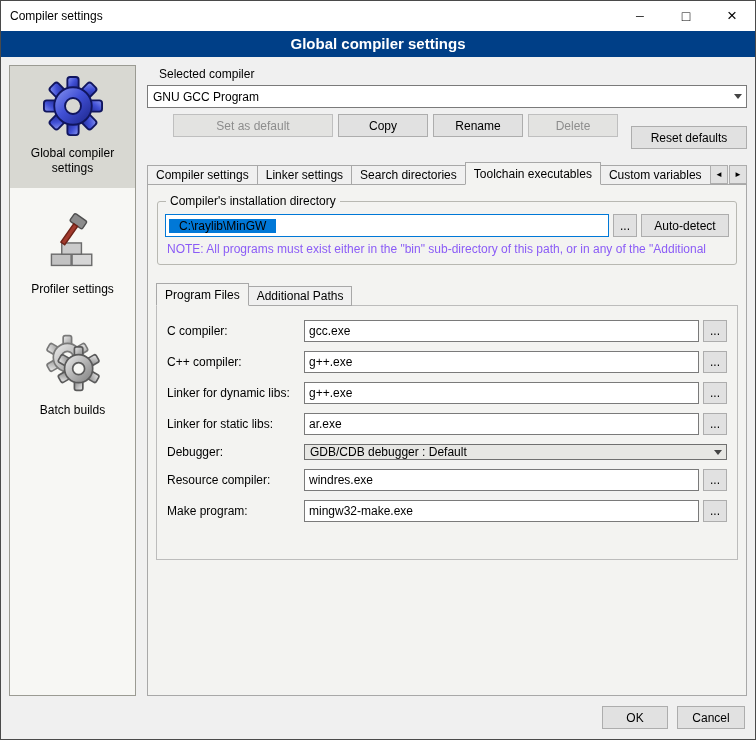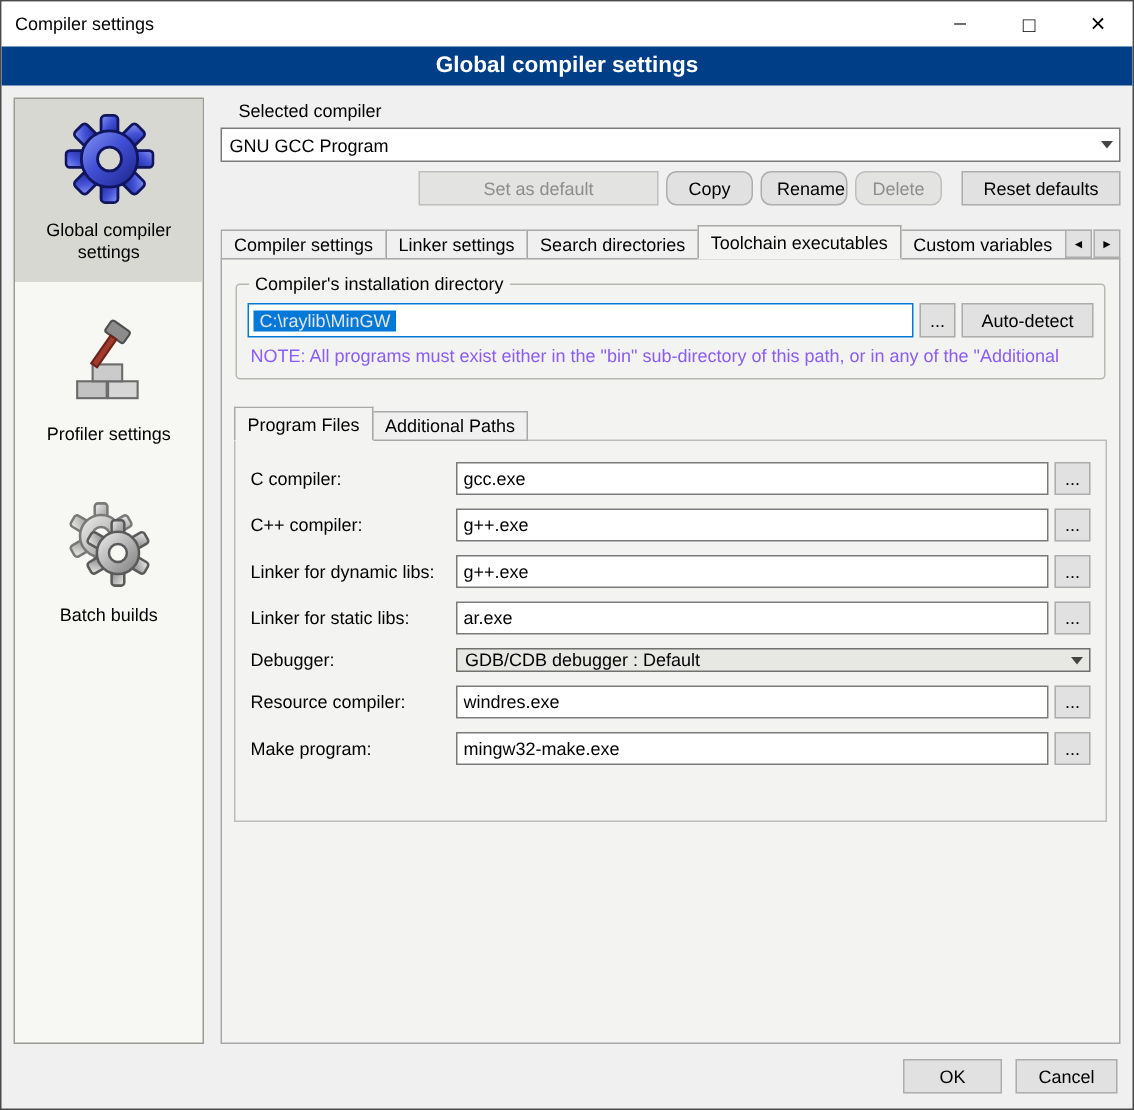--- a/index.html
+++ b/index.html
@@ -78,22 +78,22 @@
   .combo.gray { background: #e7e7e4; border-color: #707070; }
   
   .btn {
     height: 23px; background: #e1e1e1; border: 1px solid #adadad;
     font-family: inherit; font-size: 12px; color: #000; cursor: default;
     padding: 0 10px;
   }
   .btn:disabled { color: #8d8d8d; background: #e3e3e1; border-color: #bfbfbf; }
   .btn-row { display: flex; justify-content: flex-end; gap: 5px; margin-top: 6px; }
   .btn-row .btn.wide { width: 160px; }
-  .btn-row .btn.med { width: 58px; border-radius: 7px; }
-  .btn-row .btn.reset { width: 106px; margin-left: 8px; }
+  .btn-row .btn.med { width: 90px; }
+  .btn-row .btn.reset { width: 116px; margin-left: 8px; margin-top: 12px; }
   
   .tabbar {
     display: flex; align-items: flex-end;
     margin-top: 13px; position: relative; z-index: 2;
     padding-right: 40px; margin-bottom: -1px; overflow: hidden;
   }
   .tab {
     height: 20px; line-height: 19px; padding: 0 8px;
     background: #f0f0f0; border: 1px solid #a8a8a8; border-bottom: 1px solid #a8a8a8;
     margin-right: -1px; white-space: nowrap; cursor: default;
@@ -121,21 +121,21 @@
     position: absolute; top: -8px; left: 8px;
     background: #f3f3f1; padding: 0 4px;
   }
   .dir-row { display: flex; align-items: center; gap: 4px; }
   .textbox {
     flex: 1; height: 23px; background: #fff;
     border: 1px solid #0078d7;
     display: flex; align-items: center; padding: 0 3px;
     overflow: hidden; white-space: nowrap; cursor: text;
   }
-  .sel-text { background: #0078d7; color: #e5e5e5; padding: 0 4px; }
+  .sel-text { background: #0078d7; color: #000000; padding: 0 10px; }
   .browse-btn { width: 24px; padding: 0; }
   .autodetect-btn { width: 88px; padding: 0; }
   .note {
     color: #8b5cf6; margin: 5px 2px 2px 2px;
     white-space: nowrap; overflow: hidden;
   }
   
   .inner-wrap { margin-top: 8px; display: flex; flex-direction: column; }
   .innerpage {
     border: 1px solid #bcbcbc; background: #f3f3f1;

